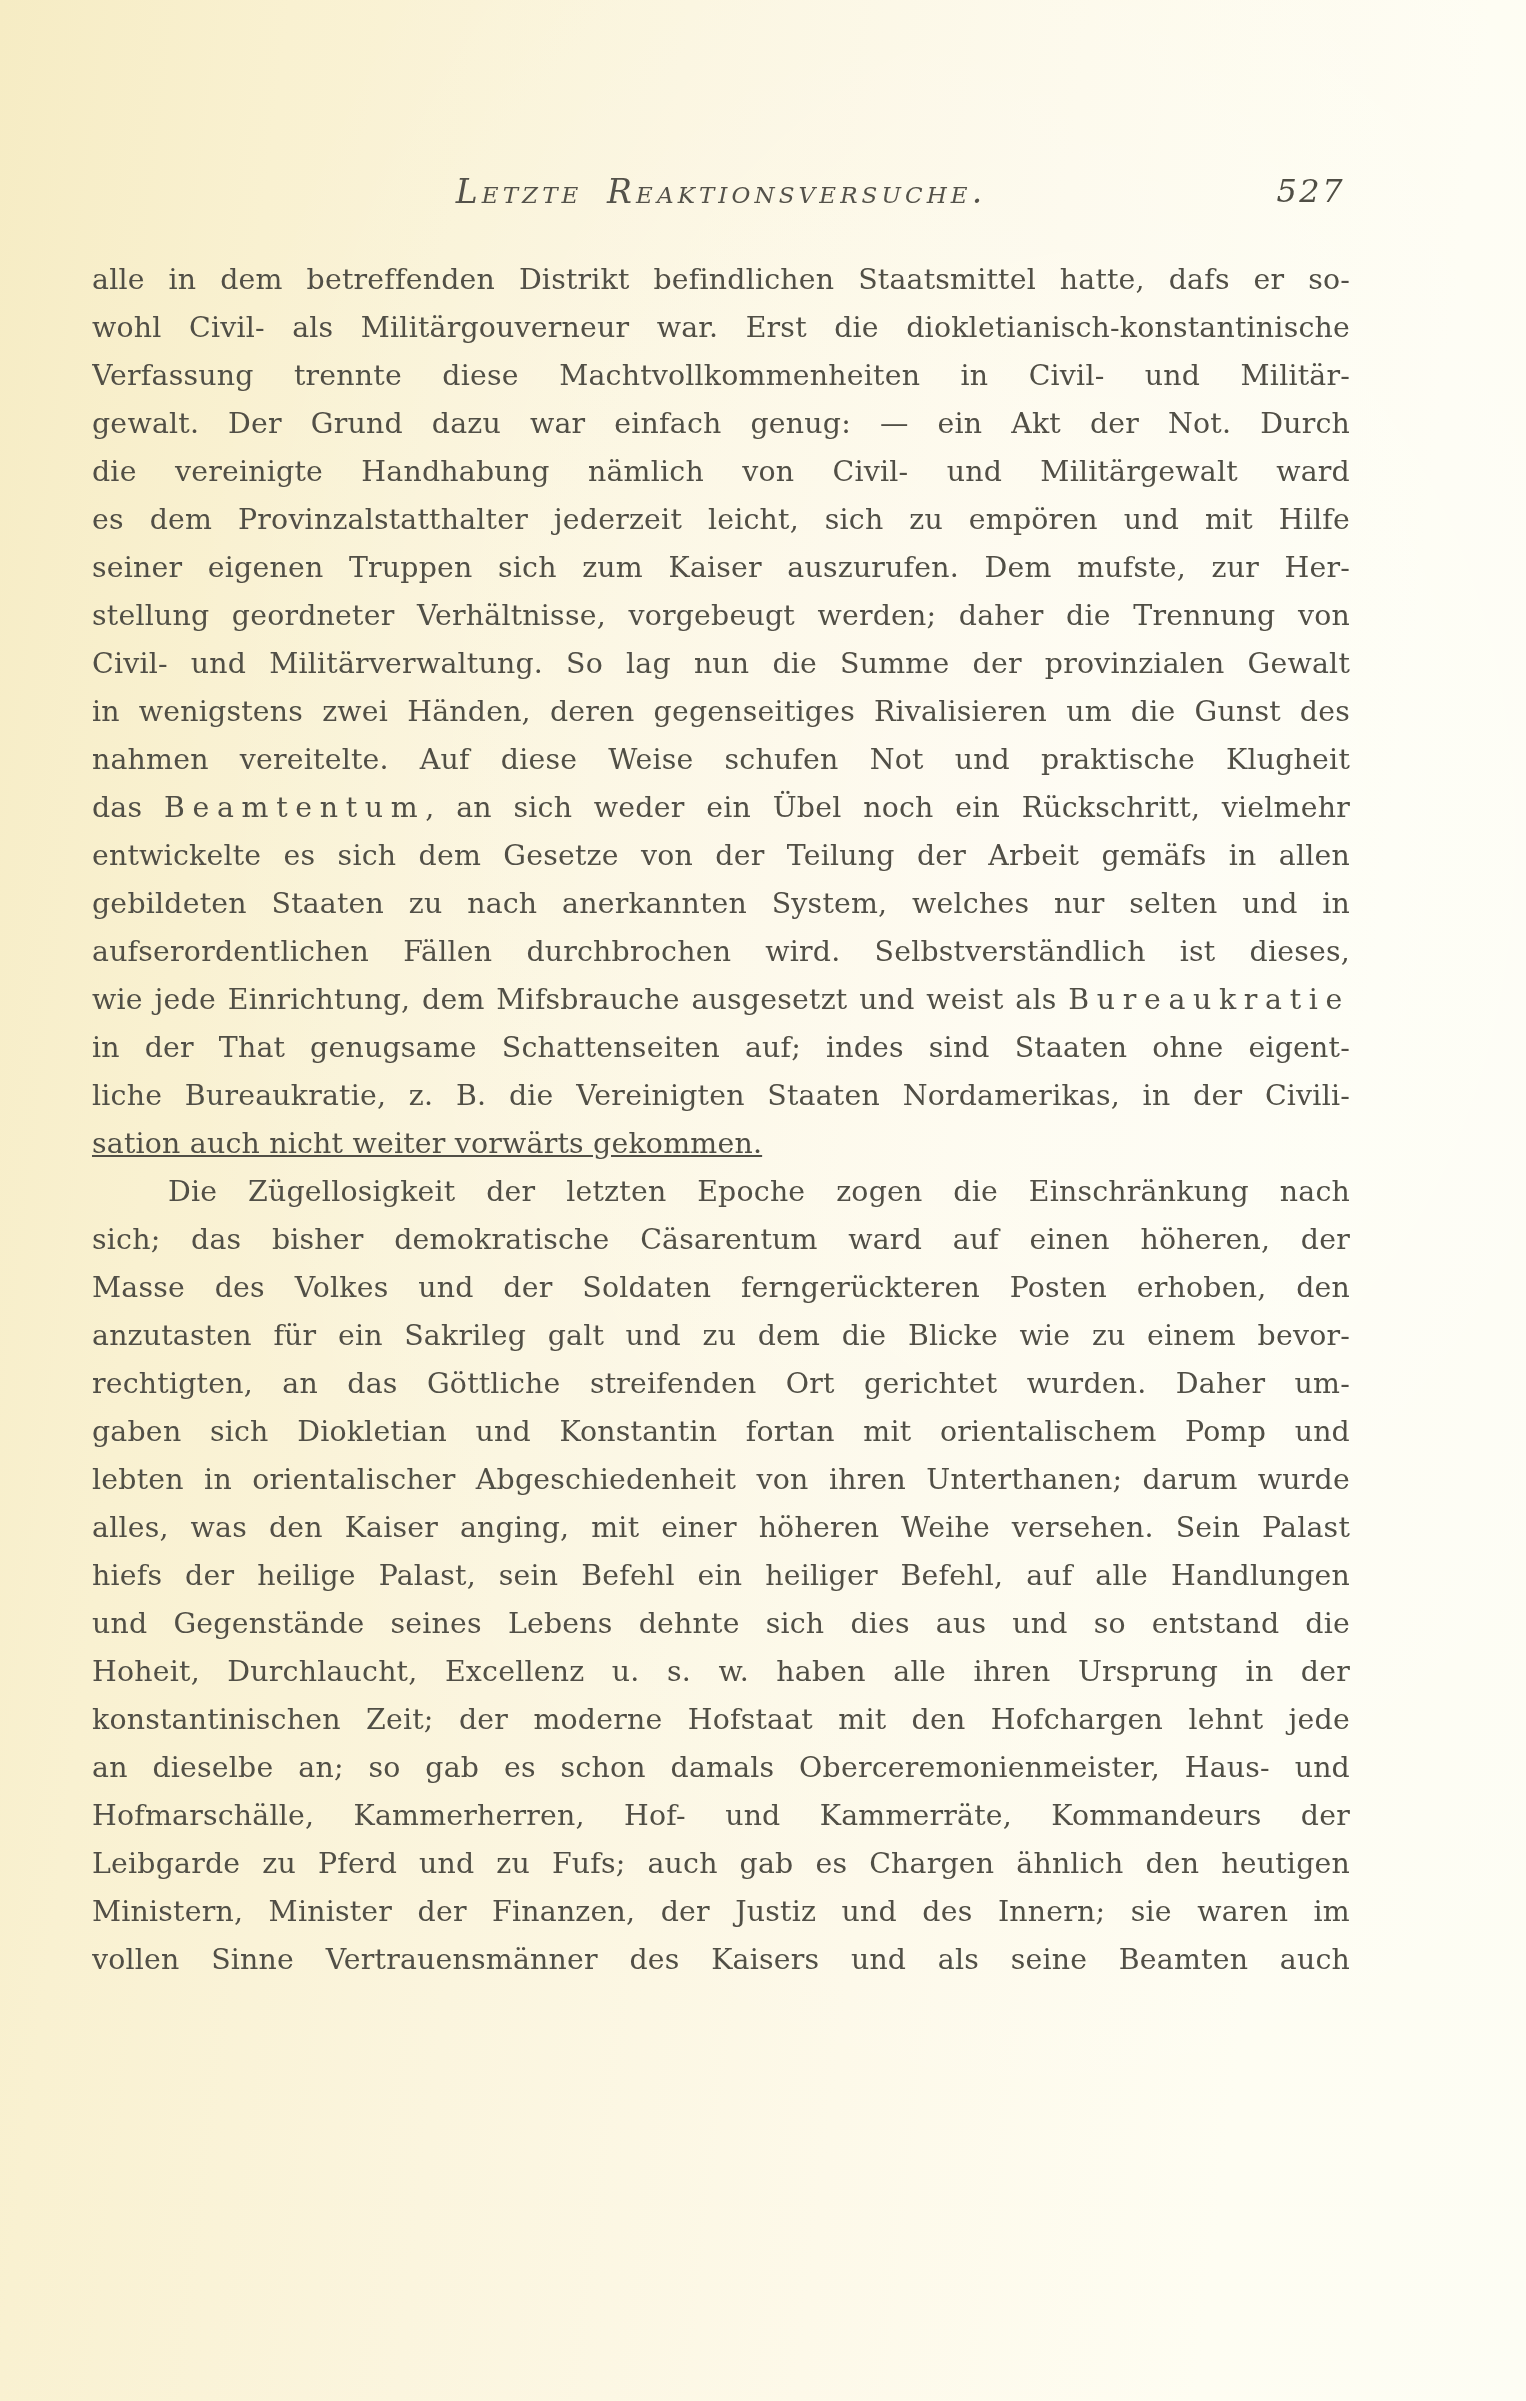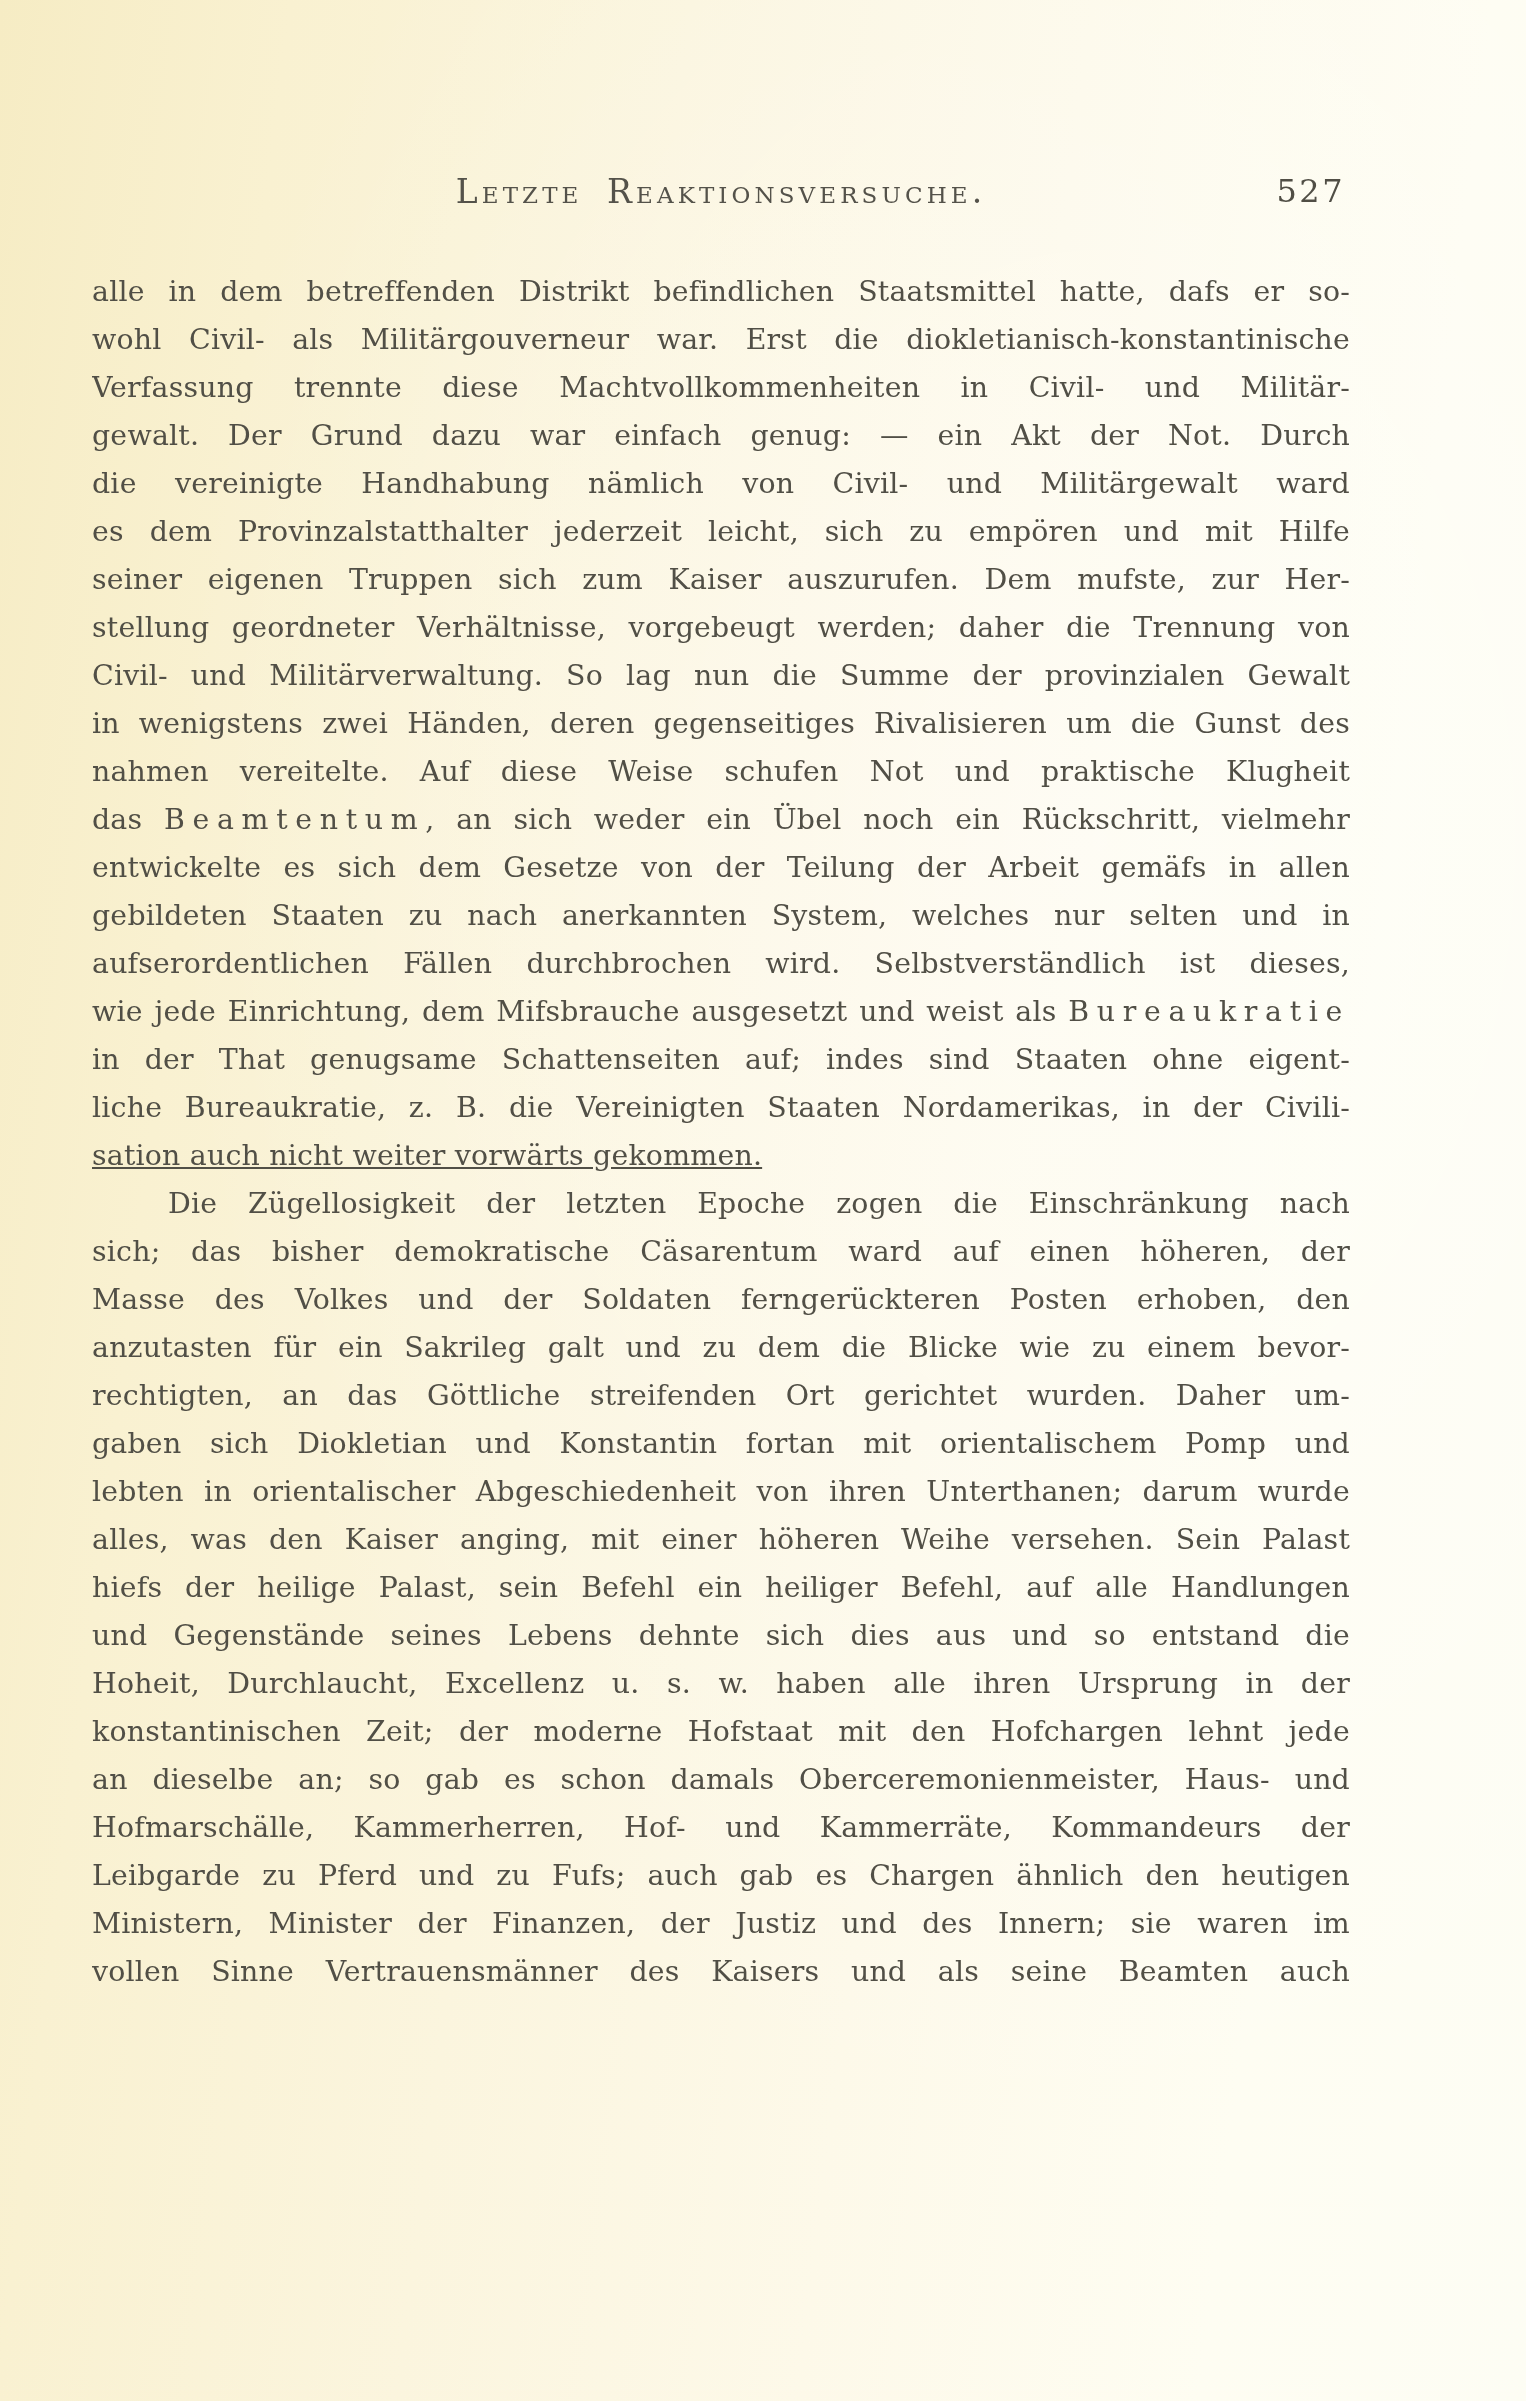--- a/index.html
+++ b/index.html
@@ -30,20 +30,21 @@
     pointer-events: none;
   }
   .running-header {
     position: absolute;
     left: 92px;
     top: 165px;
     width: 1258px;
     height: 53px;
     font-size: 33px;
     line-height: 53px;
+    font-style: italic;
   }
   .running-title {
     display: block;
     text-align: center;
     font-variant: small-caps;
     letter-spacing: 4.1px;
     word-spacing: 10px;
     color: #54524a;
   }
   .page-number {
@@ -55,21 +56,20 @@
     color: #504e45;
   }
   .body-text {
     position: absolute;
     left: 92px;
     top: 256px;
     width: 1258px;
     font-size: 28.4px;
     letter-spacing: 0.2px;
     color: #514f46;
-    margin-top: 12px;
   }
   .line {
     height: 48px;
     line-height: 48px;
     overflow: hidden;
     text-align: justify;
   }
   .line::after {
     content: "";
     display: inline-block;

